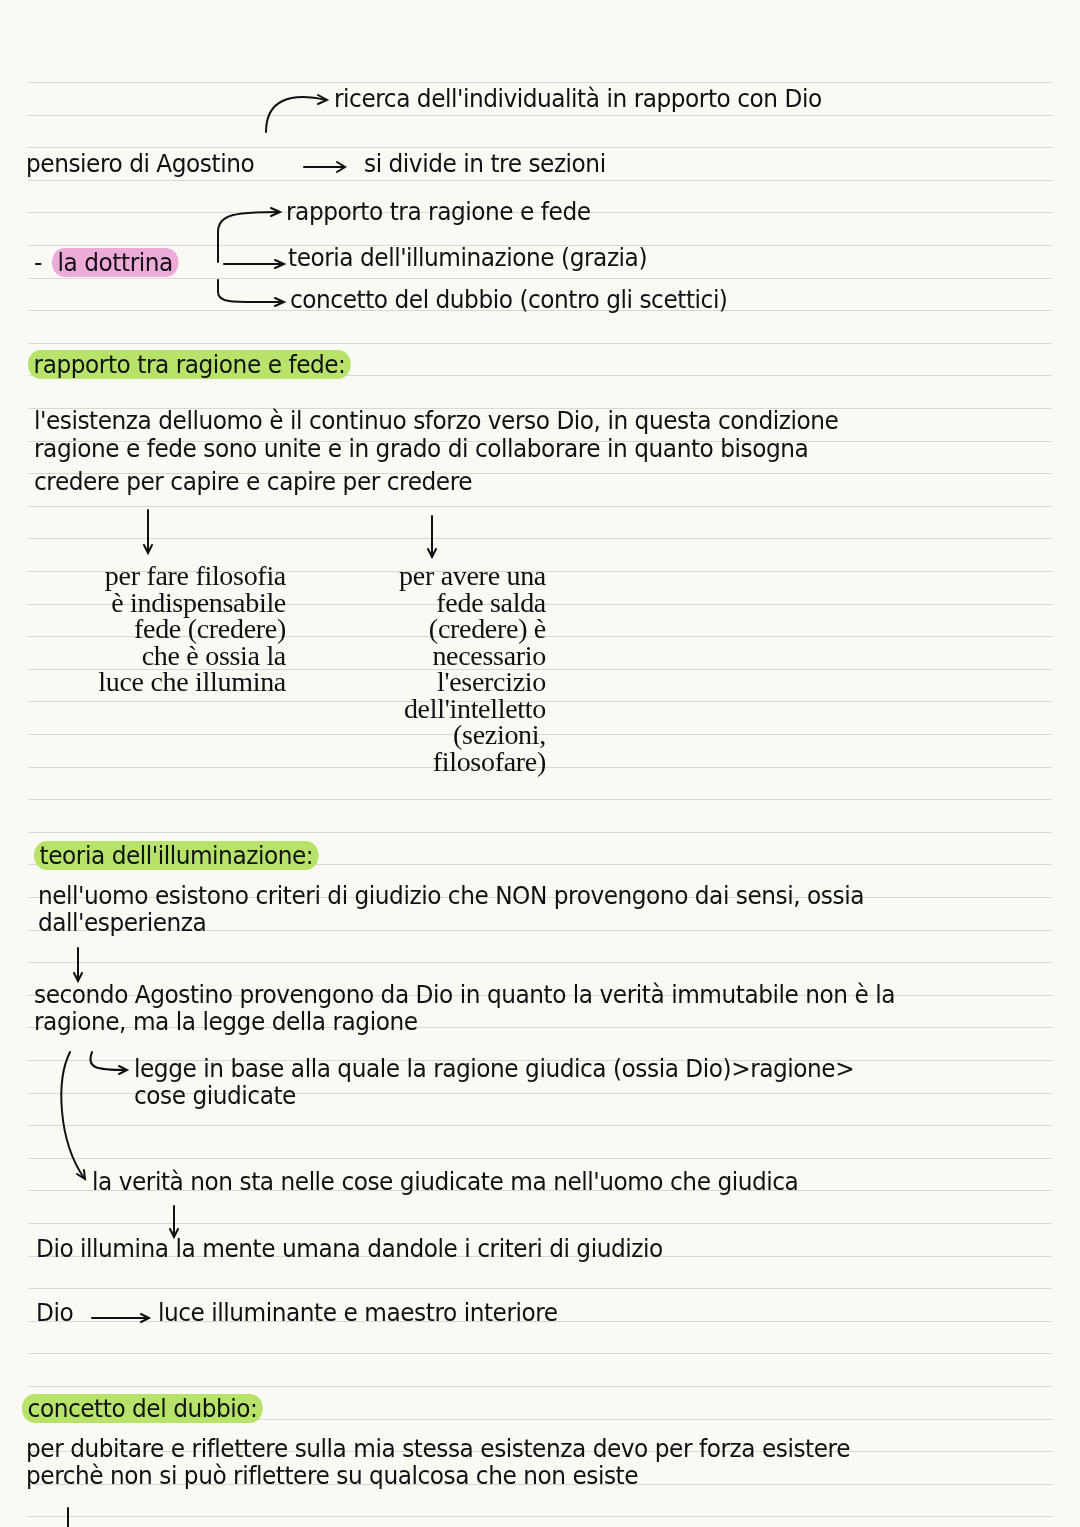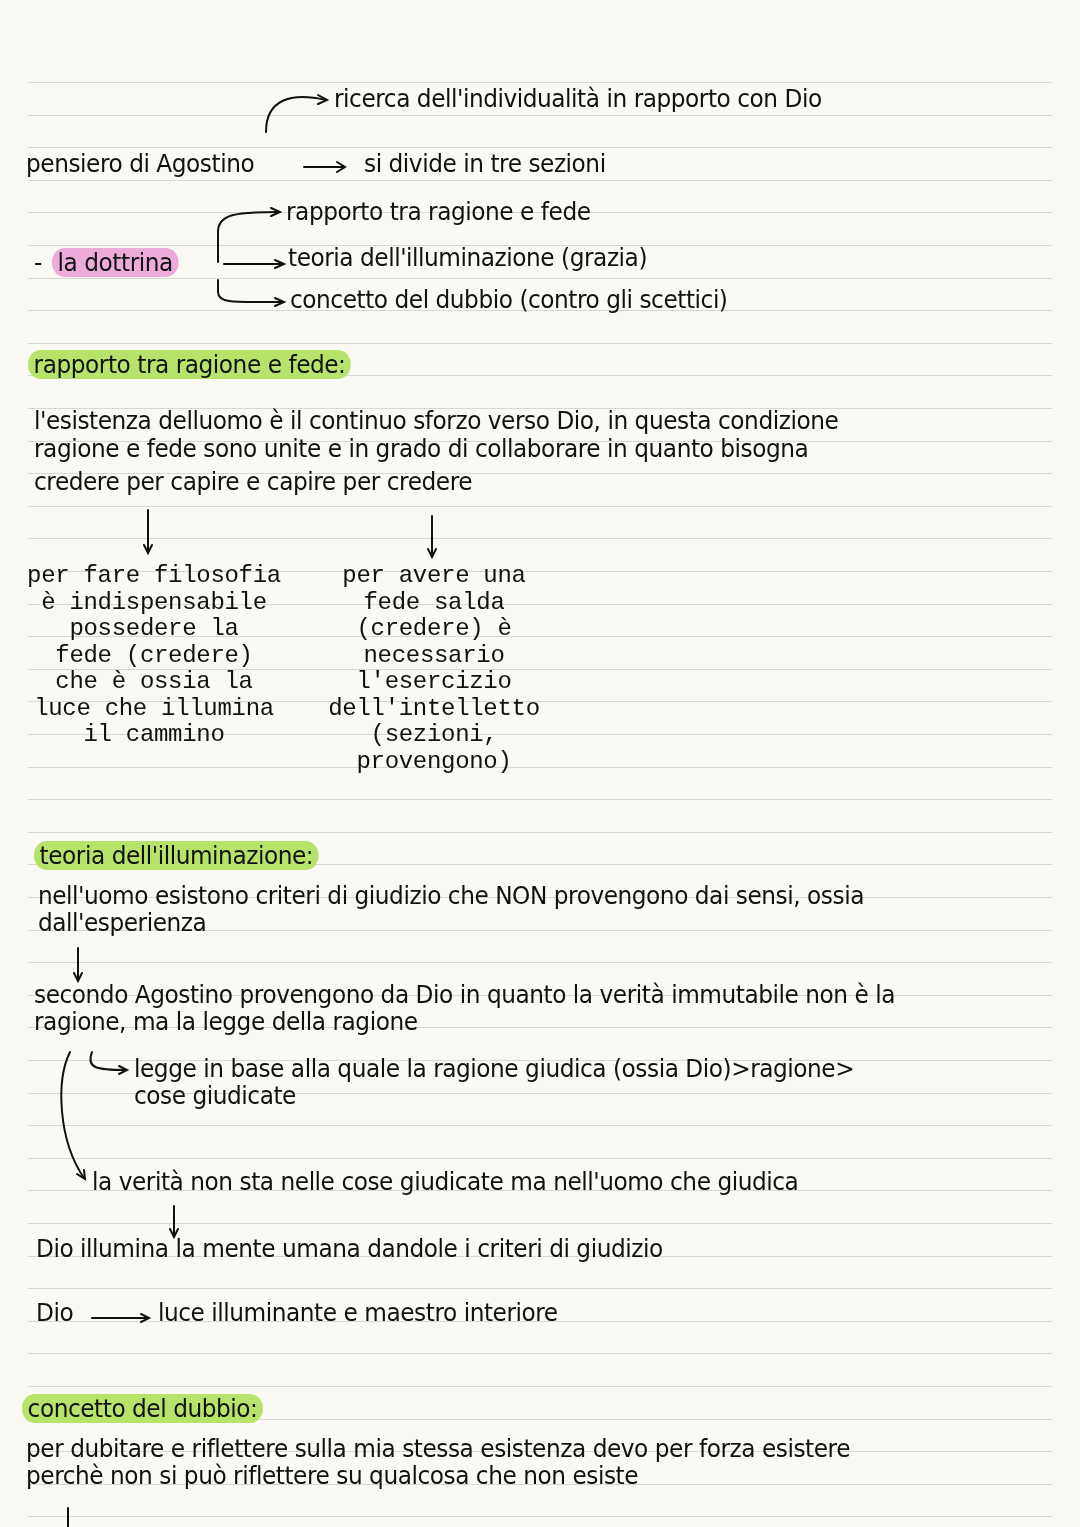--- a/index.html
+++ b/index.html
@@ -16,23 +16,23 @@
     background:#d9d7d1;
   }
   .t {
     position:absolute; white-space:nowrap;
     font-family:"DejaVu Sans", sans-serif;
     font-size:25px; letter-spacing:-0.5px;
     transform:scaleX(0.93); transform-origin:left top;
     line-height:1;
   }
   .col {
-    position:absolute; text-align:center;
-    font-family:Liberation Mono, monospace;
-    font-size:24px; line-height:26.5px; letter-spacing:-0.3px;
+    position:absolute; text-align:right;
+    font-family:Liberation Serif, serif;
+    font-size:28px; line-height:26.5px; letter-spacing:-0.3px;
   }
   .hl-green { background:#b7e36a; border-radius:14px; padding:0 6px; }
   .hl-pink { background:#eeaad9; border-radius:14px; padding:0 6px; }
   svg.arrows { position:absolute; left:0; top:0; }
 </style>
 </head>
 <body>
 
 <div class="page">
 
@@ -133,36 +133,34 @@
   <div class="t" style="left:290px; top:287px;">concetto del dubbio (contro gli scettici)</div>
 
   <div class="t" style="left:28px; top:352px;"><span class="hl-green">rapporto tra ragione e fede:</span></div>
   <div class="t" style="left:34px; top:408px;">l'esistenza delluomo è il continuo sforzo verso Dio, in questa condizione</div>
   <div class="t" style="left:34px; top:436px;">ragione e fede sono unite e in grado di collaborare in quanto bisogna</div>
   <div class="t" style="left:34px; top:469px;">credere per capire e capire per credere</div>
 
   <div class="col" style="left:22px; top:563px; width:264px;">
     <div>per fare filosofia</div>
     <div>è indispensabile</div>
-    <div>possedere la</div>
     <div>fede (credere)</div>
     <div>che è ossia la</div>
     <div>luce che illumina</div>
-    <div>il cammino</div>
   </div>
 
   <div class="col" style="left:322px; top:563px; width:224px;">
     <div>per avere una</div>
     <div>fede salda</div>
     <div>(credere) è</div>
     <div>necessario</div>
     <div>l'esercizio</div>
     <div>dell'intelletto</div>
     <div>(sezioni,</div>
-    <div>provengono)</div>
+    <div>filosofare)</div>
   </div>
 
   <div class="t" style="left:34px; top:843px;"><span class="hl-green">teoria dell'illuminazione:</span></div>
   <div class="t" style="left:38px; top:883px;">nell'uomo esistono criteri di giudizio che NON provengono dai sensi, ossia</div>
   <div class="t" style="left:38px; top:910px;">dall'esperienza</div>
   <div class="t" style="left:34px; top:982px;">secondo Agostino provengono da Dio in quanto la verità immutabile non è la</div>
   <div class="t" style="left:34px; top:1009px;">ragione, ma la legge della ragione</div>
   <div class="t" style="left:134px; top:1056px;">legge in base alla quale la ragione giudica (ossia Dio)&gt;ragione&gt;</div>
   <div class="t" style="left:134px; top:1083px;">cose giudicate</div>
   <div class="t" style="left:92px; top:1169px;">la verità non sta nelle cose giudicate ma nell'uomo che giudica</div>

